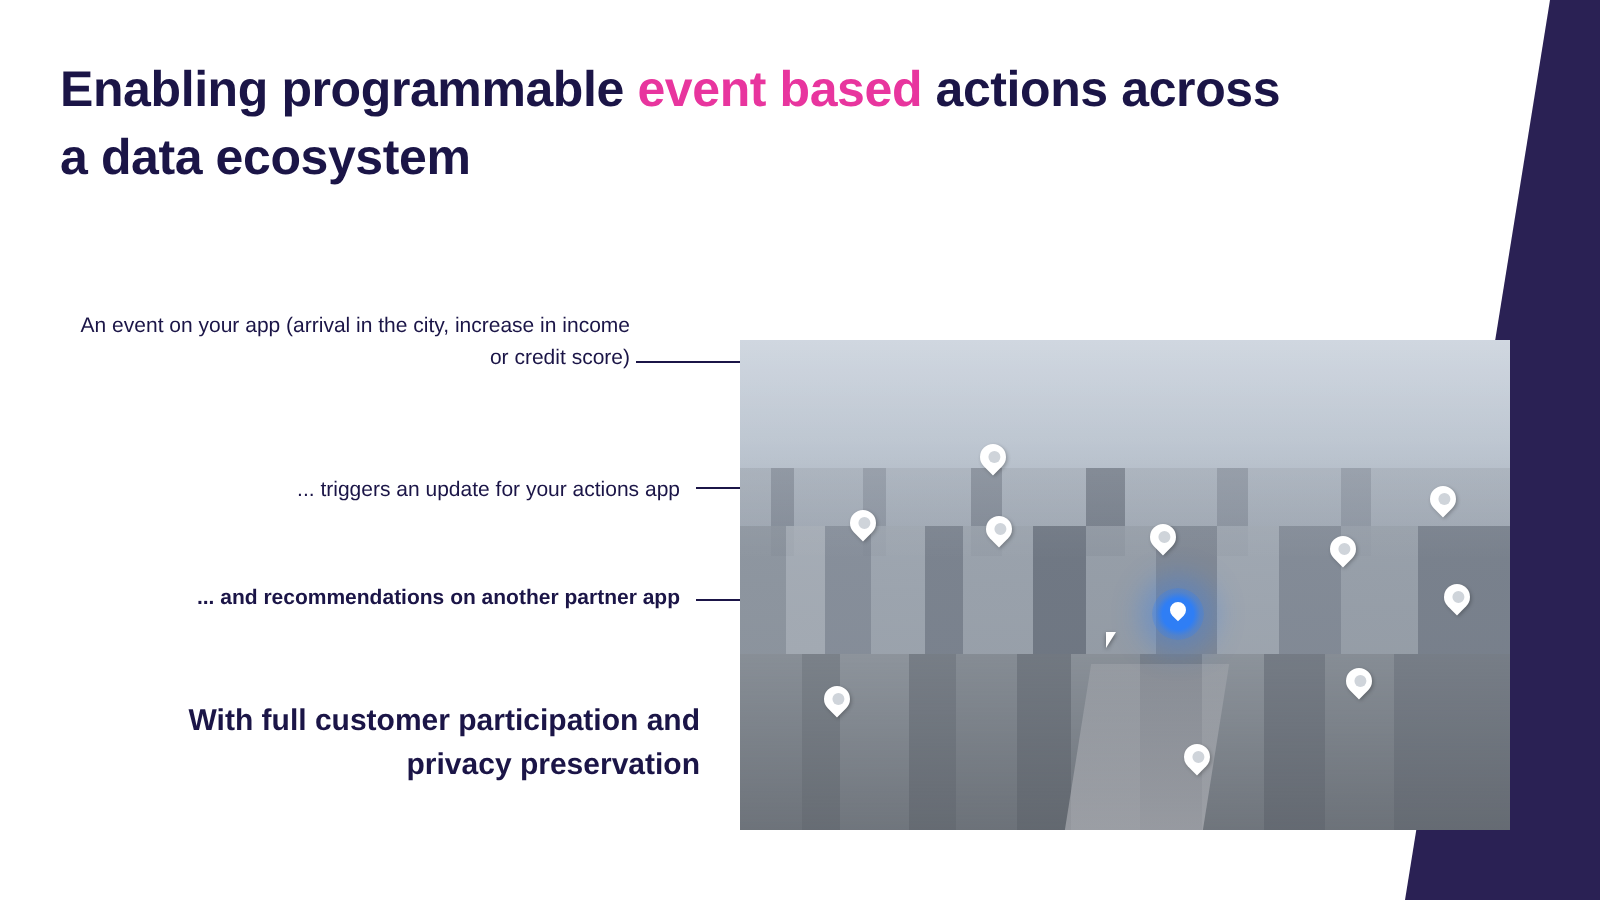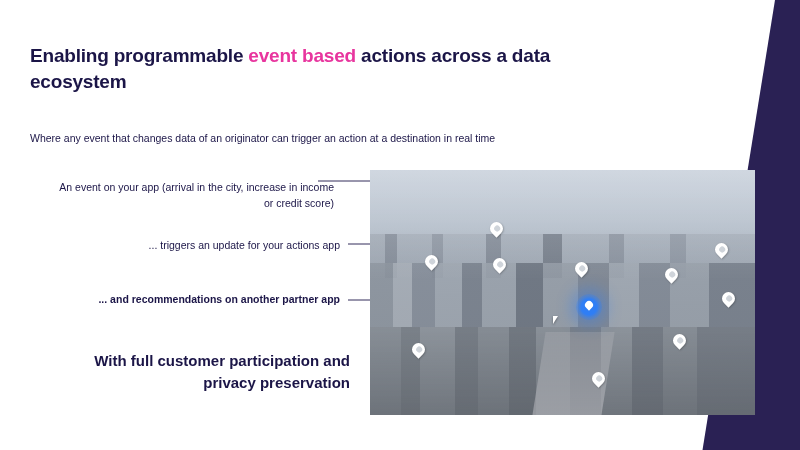--- a/index.html
+++ b/index.html
@@ -45,26 +45,25 @@
     height: 450px;
     background: #2a2154;
     clip-path: polygon(100% 0, 100% 100%, 42% 100%);
   }
   
   .title {
     position: absolute;
     left: 30px;
     top: 28px;
     width: 620px;
-    font-size: 19px;
+    font-size: 25px;
     font-weight: bold;
     line-height: 1.36;
     color: #1b1547;
     letter-spacing: -0.2px;
-    margin-top: 15px;
   }
   .title .hl {
     color: #e8359e;
   }
   
   .subtitle {
     position: absolute;
     left: 30px;
     top: 131px;
     width: 600px;
@@ -74,21 +73,21 @@
     line-height: 1.4;
   }
   
   .callout {
     position: absolute;
     text-align: right;
     font-size: 10.5px;
     color: #1b1547;
     line-height: 1.5;
   }
-  .callout-1 { left: 40px; top: 180px; width: 275px; margin-left: 19px; }
+  .callout-1 { left: 40px; top: 156px; width: 275px; }
   .callout-2 { left: 40px; top: 238px; width: 300px; }
   .callout-3 { left: 40px; top: 292px; width: 300px; font-weight: bold; }
   
   .statement {
     position: absolute;
     left: 40px;
     top: 350px;
     width: 310px;
     text-align: right;
     font-size: 15px;
@@ -239,21 +238,20 @@
 <div class="slide">
 
   <div class="band-dark"></div>
   <div class="band-white"></div>
   <div class="band-diag"></div>
 
   <div class="title">
     <span>Enabling programmable </span><span class="hl">event based</span><span> actions across a data ecosystem</span>
   </div>
 
-  <div class="subtitle">Where any event that changes data of an originator can trigger an action at a destination in real time</div>
 
   <div class="callout callout-1">An event on your app (arrival in the city, increase in income or credit score)</div>
   <div class="callout callout-2">... triggers an update for your actions app</div>
   <div class="callout callout-3">... and recommendations on another partner app</div>
 
   <div class="statement">With full customer participation and privacy preservation</div>
 
   <svg class="connectors" viewBox="0 0 800 450">
     <path d="M318 181 L600 181 L600 250" stroke="#1b1547" stroke-width="0.9" fill="none"></path>
     <path d="M348 244 L460 244 L460 296" stroke="#1b1547" stroke-width="0.9" fill="none"></path>

